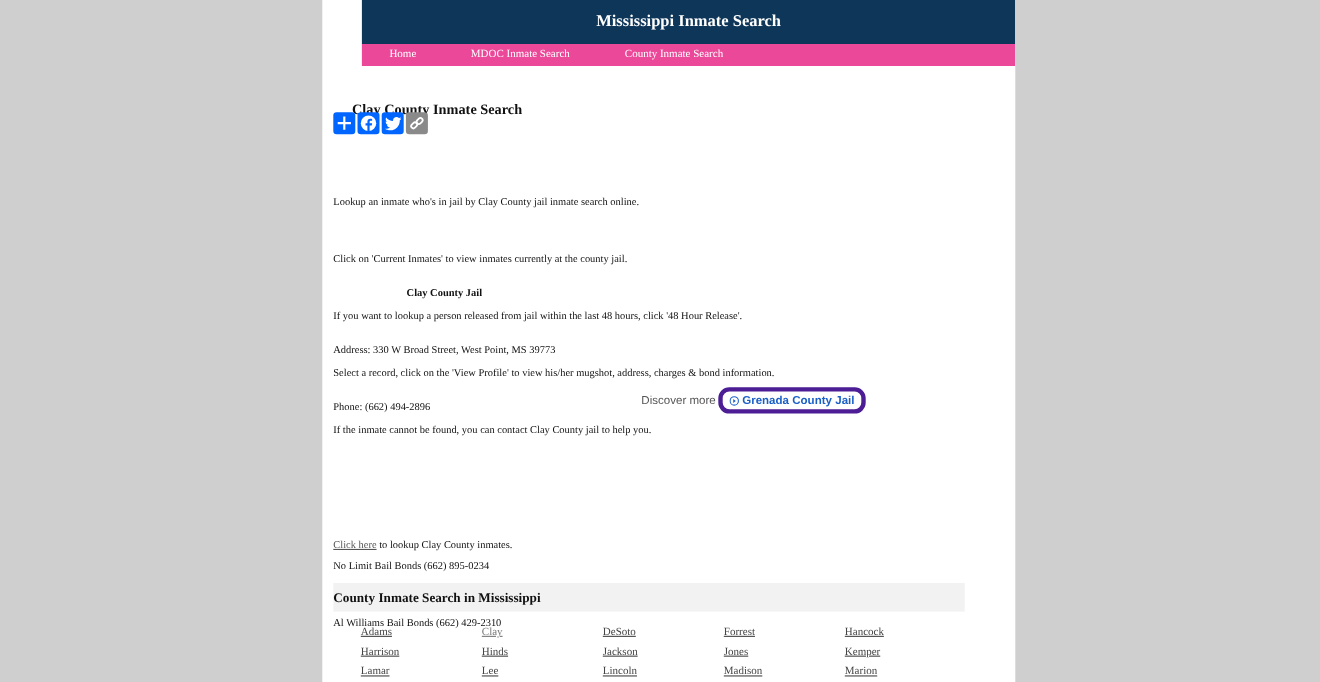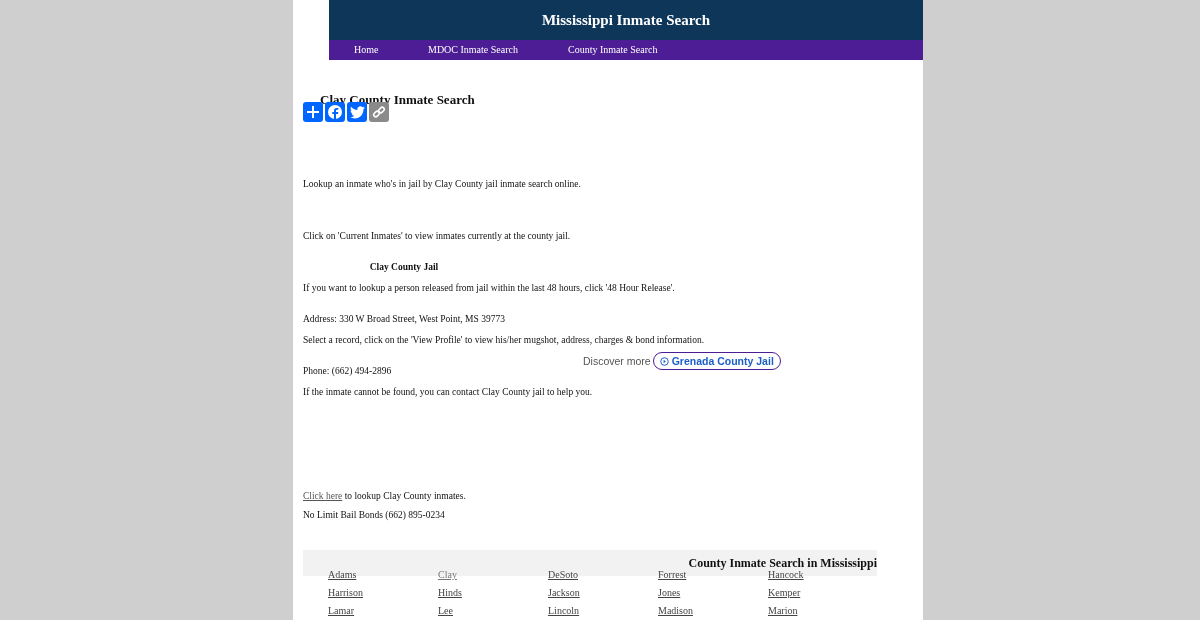--- a/index.html
+++ b/index.html
@@ -12,21 +12,21 @@
   .page {
     position: absolute; left: 293px; top: 0; width: 594px; height: 620px;
     background: #ffffff; overflow: hidden; padding-left: 36px;
   }
   .header {
     height: 40px; background: #0e3659;
     color: #fff; text-align: center;
     font-size: 15px; font-weight: bold; line-height: 40px;
   }
   .nav {
-    height: 20px; background: #4c1d95; position: relative;
+    height: 20px; background: #ec4899; position: relative;
     font-size: 10px; color: #fff;
   }
   .nav a {
     position: absolute; top: 0; line-height: 20px; color: #fff; text-decoration: none;
   }
   h1 {
     font-size: 13px; font-weight: bold; margin: 17px; position: absolute; left: 10px; top: 75px;
   }
   .share {
     position: absolute; left: 10px; top: 102px; display: flex; gap: 2px;
@@ -40,27 +40,27 @@
     position: absolute; left: 10px; font-size: 9.5px; line-height: 16px;
   }
   .para div { white-space: nowrap; margin-top: 36px; }
   .bold { font-weight: bold; text-align: center; }
   .discover {
     position: absolute; left: 290px; top: 352px; display: flex; align-items: center; gap: 2px;
     font-family: "Liberation Sans", sans-serif; font-size: 10.5px;
   }
   .discover .label { color: #555; }
   .chip {
-    border: 1px solid #4c1d95; border-radius: 10px; padding: 2px 6px; color: #1a5fc7;
+    border: 4px solid #4c1d95; border-radius: 10px; padding: 2px 6px; color: #1a5fc7;
     display: flex; align-items: center; gap: 3px; font-weight: 600;
   }
   a.link { color: #555; text-decoration: underline; }
   .county-box {
     position: absolute; left: 10px; top: 530px; width: 574px; height: 26px;
-    background: #f2f2f2; text-align: right; font-weight: bold; font-size: 12px; line-height: 26px; margin-top: 20px;
+    background: #f2f2f2; text-align: left; font-weight: bold; font-size: 12px; line-height: 26px;
   }
   .county-grid {
     position: absolute; left: 35px; top: 566px; width: 550px;
     display: grid; grid-template-columns: repeat(5, 110px); row-gap: 0;
     font-size: 10px; line-height: 18px;
   }
   .county-grid a { color: #444; text-decoration: underline; }
   .county-grid a.visited { color: #777; }
 </style>
 </head>

